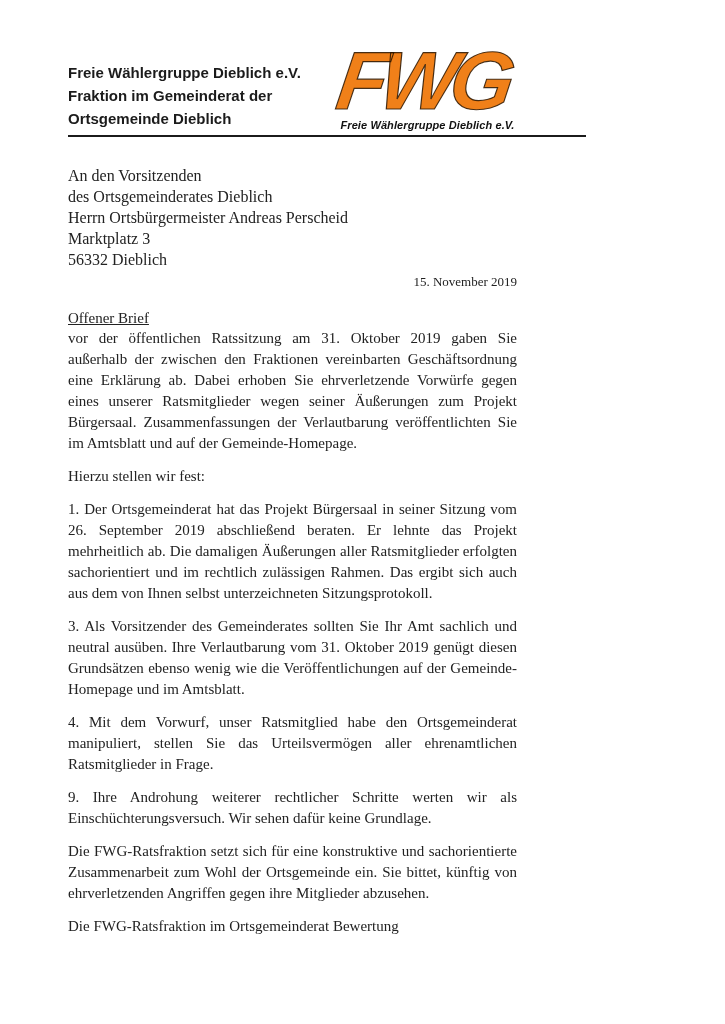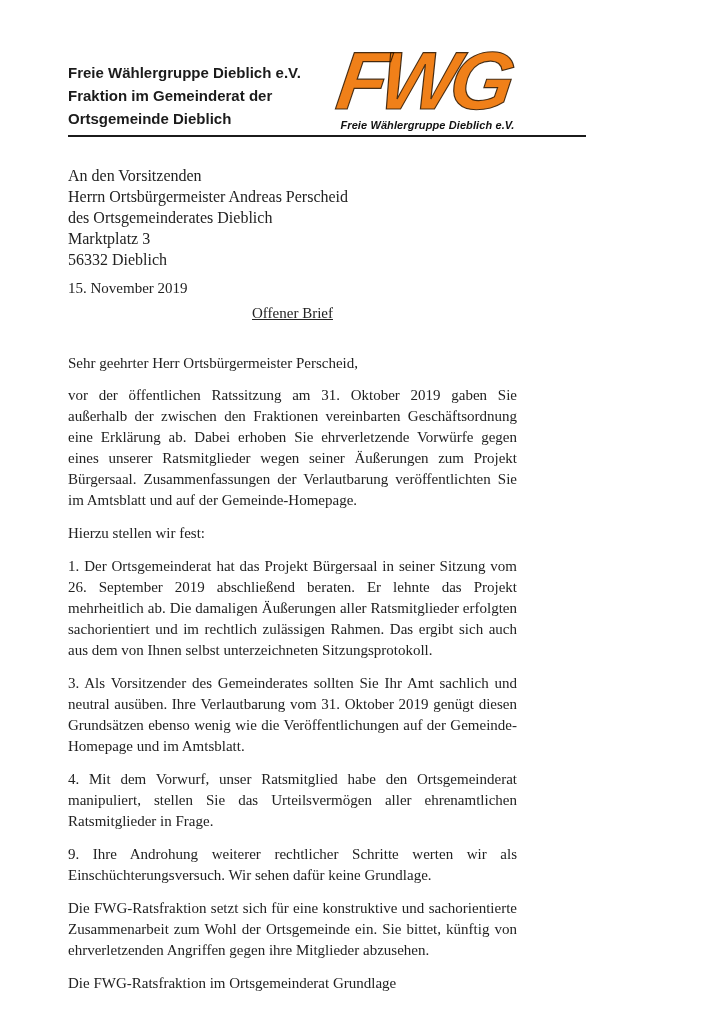--- a/index.html
+++ b/index.html
@@ -57,30 +57,30 @@
     border-top: 2px solid #1b1b1b;
     margin: 4px -69px 0 0; 
   }
   
   .recipient {
     margin-top: 28px;
     font-size: 16px;
     line-height: 21px;
   }
   .date-line {
+    text-align: right;
+    font-size: 13px;
+    line-height: 20px;
+    margin-top: 2px;
+  }
+  .subject-line {
     text-align: left;
     font-size: 15px;
     line-height: 20px;
-    margin-top: 8px;
-  }
-  .subject-line {
-    text-align: center;
-    font-size: 15px;
-    line-height: 20px;
-    margin-top: 5px;
+    margin-top: 16px;
   }
   .subject-line span { text-decoration: underline; }
   .salutation {
     font-size: 15px;
     line-height: 20px;
     margin: 30px 0 12px 0;
   }
   p.body-par {
     font-size: 15px;
     line-height: 21px;
@@ -108,40 +108,39 @@
     <div class="logo-block">
       <div class="logo-text" style="color: rgb(240, 128, 25);">FWG</div>
       <div class="logo-sub">Freie Wählergruppe Dieblich e.V.</div>
     </div>
   </header>
 
   <hr class="rule">
 
   <div class="recipient">
     <div>An den Vorsitzenden</div>
+    <div>des Ortsgemeinderates Dieblich</div>
     <div>Herrn Ortsbürgermeister Andreas Perscheid</div>
-    <div>des Ortsgemeinderates Dieblich</div>
     <div>Marktplatz 3</div>
     <div>56332 Dieblich</div>
   </div>
 
   <div class="date-line">15. November 2019</div>
 
   <div class="subject-line">
     <span>Offener Brief</span>
   </div>
 
-  <div class="salutation">Sehr geehrter Herr Ortsbürgermeister Perscheid,</div>
 
   <p class="body-par">vor der öffentlichen Ratssitzung am 31. Oktober 2019 gaben Sie außerhalb der zwischen den Fraktionen vereinbarten Geschäftsordnung eine Erklärung ab. Dabei erhoben Sie ehrverletzende Vorwürfe gegen eines unserer Ratsmitglieder wegen seiner Äußerungen zum Projekt Bürgersaal. Zusammenfassungen der Verlautbarung veröffentlichten Sie im Amtsblatt und auf der Gemeinde-Homepage.</p>
 
   <p class="body-par no-justify">Hierzu stellen wir fest:</p>
 
   <p class="body-par">1. Der Ortsgemeinderat hat das Projekt Bürgersaal in seiner Sitzung vom 26. September 2019 abschließend beraten. Er lehnte das Projekt mehrheitlich ab. Die damaligen Äußerungen aller Ratsmitglieder erfolgten sachorientiert und im rechtlich zulässigen Rahmen. Das ergibt sich auch aus dem von Ihnen selbst unterzeichneten Sitzungsprotokoll.</p>
   <p class="body-par">3. Als Vorsitzender des Gemeinderates sollten Sie Ihr Amt sachlich und neutral ausüben. Ihre Verlautbarung vom 31. Oktober 2019 genügt diesen Grundsätzen ebenso wenig wie die Veröffentlichungen auf der Gemeinde-Homepage und im Amtsblatt.</p>
   <p class="body-par">4. Mit dem Vorwurf, unser Ratsmitglied habe den Ortsgemeinderat manipuliert, stellen Sie das Urteilsvermögen aller ehrenamtlichen Ratsmitglieder in Frage.</p>
   <p class="body-par">9. Ihre Androhung weiterer rechtlicher Schritte werten wir als Einschüchterungsversuch. Wir sehen dafür keine Grundlage.</p>
 
   <p class="body-par">Die FWG-Ratsfraktion setzt sich für eine konstruktive und sachorientierte Zusammenarbeit zum Wohl der Ortsgemeinde ein. Sie bittet, künftig von ehrverletzenden Angriffen gegen ihre Mitglieder abzusehen.</p>
 
-  <div class="signature">Die FWG-Ratsfraktion im Ortsgemeinderat Grundlage</div>
+  <div class="signature">Die FWG-Ratsfraktion im Ortsgemeinderat Bewertung</div>
 
 </div>
 
 </body></html>

